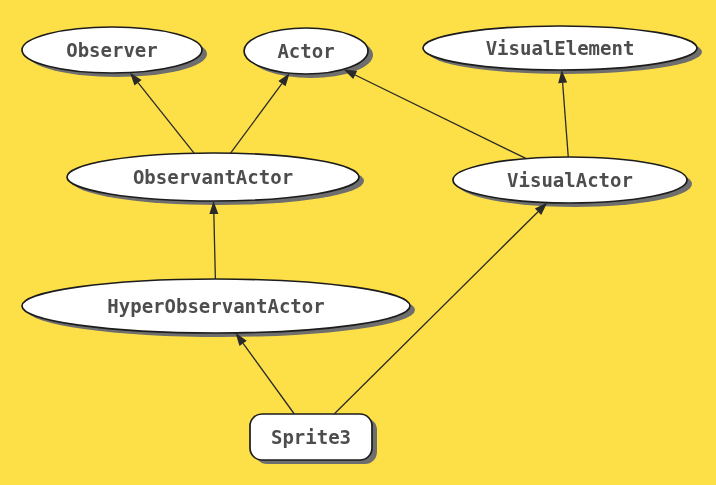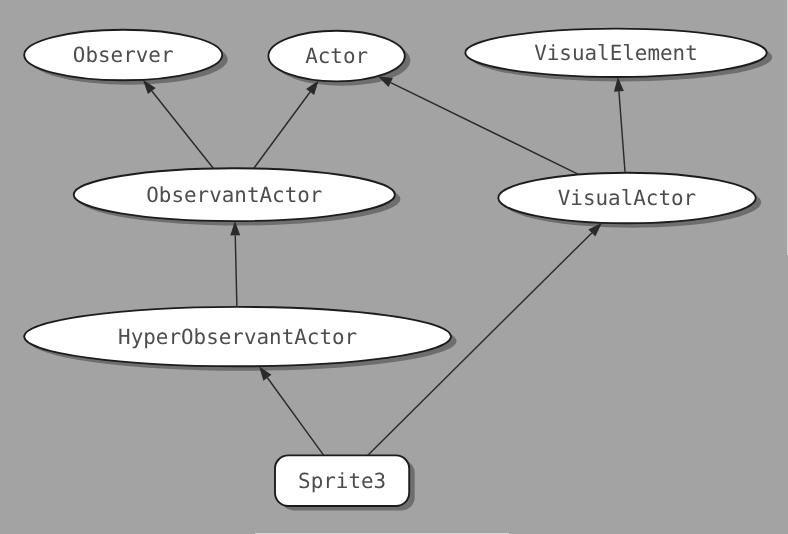--- a/index.html
+++ b/index.html
@@ -4,22 +4,23 @@
 <style>
   html, body {
     margin: 0;
     padding: 0;
     background: #ffffff;
   }
   .figure {
     position: relative;
     width: 716px;
     height: 485px;
-    background: #a3a3a3;
+    background: #fde047;
     overflow: hidden;
+    font-weight: bold;
   }
   svg text {
     font-family: "DejaVu Sans Mono", "Liberation Mono", monospace;
     font-size: 19px;
     letter-spacing: 0px;
   }
 </style>
 </head>
 <body>
 

